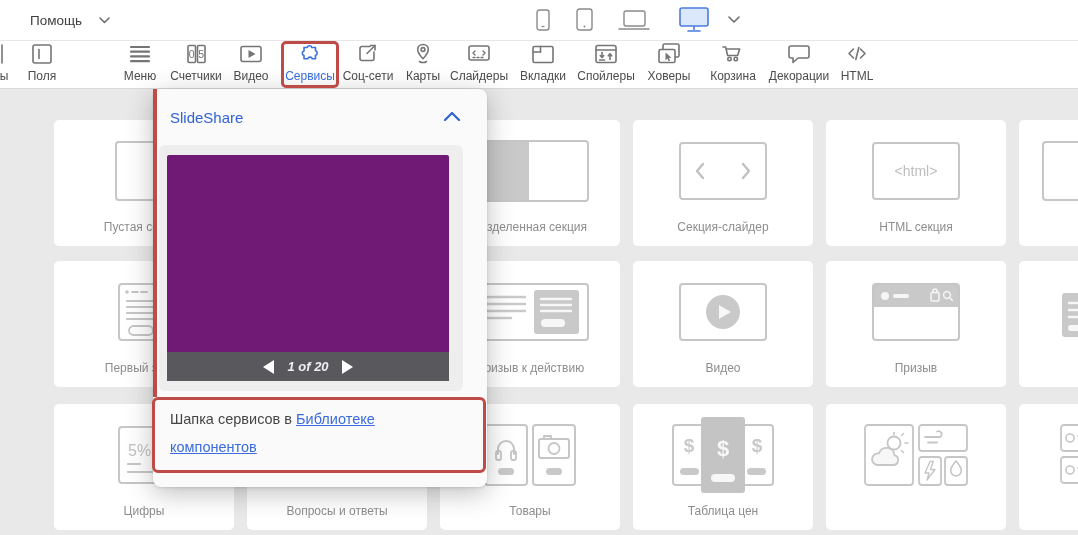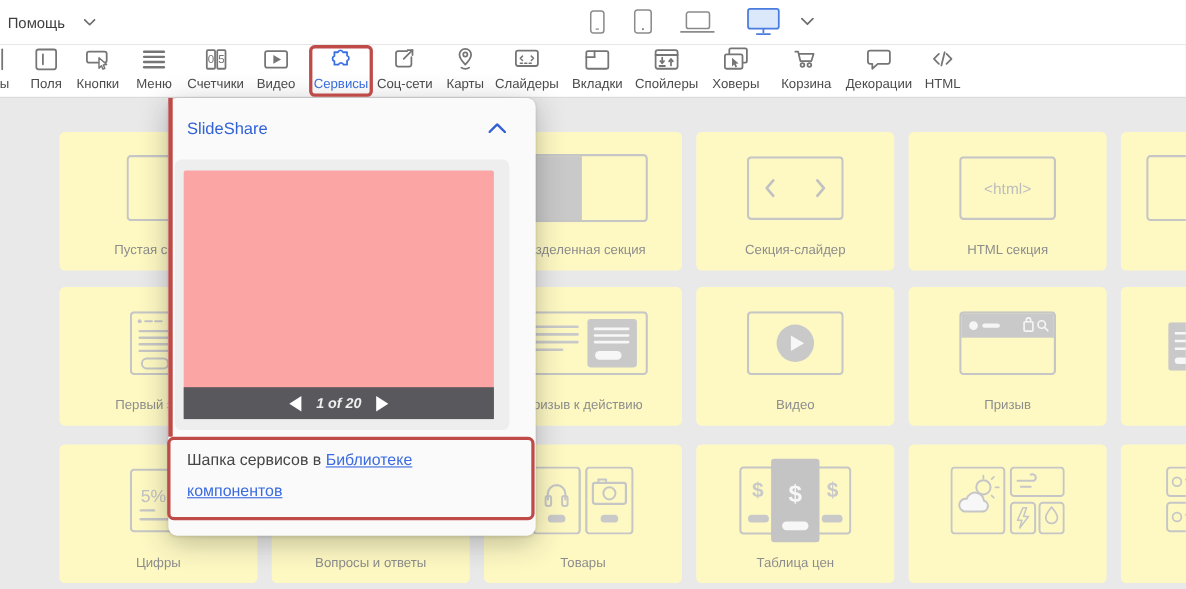--- a/index.html
+++ b/index.html
@@ -3,46 +3,46 @@
 <meta charset="utf-8">
 <style>
   html,body{margin:0;padding:0;}
   body{width:1078px;height:535px;overflow:hidden;background:#e9e9e9;
        font-family:"Liberation Sans",sans-serif;position:relative;}
   #stage{position:absolute;inset:0;width:1078px;height:535px;overflow:hidden;}
 
   
   #topbar{position:absolute;left:0;top:0;width:1078px;height:40px;background:#ffffff;
           border-bottom:1px solid #e7e7e7;z-index:10;}
-  #help{position:absolute;left:7px;top:0;height:40px;display:flex;align-items:center;gap:17px;
+  #help{position:absolute;left:30px;top:0;height:40px;display:flex;align-items:center;gap:17px;
         font-size:13.5px;color:#3f3f3f;cursor:default;}
   .devbtn{position:absolute;top:5px;height:30px;display:flex;align-items:center;justify-content:center;}
 
   #toolbar{position:absolute;left:0;top:41px;width:1078px;height:47px;background:#ffffff;
            border-bottom:1px solid #d9d9d9;z-index:10;}
   .titem{position:absolute;top:0;width:84px;height:47px;display:flex;flex-direction:column;
          align-items:center;justify-content:flex-end;padding-bottom:5px;gap:2px;box-sizing:border-box;}
   .tlabel{font-size:12px;color:#4c4c4c;white-space:nowrap;}
   .titem.active .tlabel{color:#3a6fe2;}
   svg.ti{fill:none;stroke:#757575;stroke-width:1.6;stroke-linecap:round;stroke-linejoin:round;}
   .titem.active svg.ti{stroke:#3a6fe2;}
 
   
-  .card{position:absolute;width:180px;height:126px;background:#fef9c3;border-radius:5px;z-index:1;}
+  .card{position:absolute;width:180px;height:126px;background:#ffffff;border-radius:5px;z-index:1;}
   .clabel{position:absolute;left:0;right:0;top:100px;text-align:center;font-size:12px;color:#8d8d8d;}
   .cicon{position:absolute;left:50%;transform:translateX(-50%);}
   svg.ci{fill:none;stroke:#c6c6c6;stroke-width:2;stroke-linecap:round;stroke-linejoin:round;}
 
   
   #popup{position:absolute;left:153px;top:89px;width:334px;height:398px;background:#fafafa;
          border-radius:8px;box-shadow:0 6px 26px rgba(40,40,40,.30),0 1px 3px rgba(0,0,0,.12);z-index:20;}
   #popup-title{position:absolute;left:17px;top:20px;font-size:15px;color:#3061d5;}
   #collapse{position:absolute;right:27px;top:23px;width:16px;height:9px;cursor:pointer;}
   #preview-box{position:absolute;left:6px;top:56px;width:304px;height:246px;background:#eeeeee;border-radius:6px;}
-  #preview-img{position:absolute;left:14px;top:66px;width:282px;height:226px;background:#fca5a5;border-radius:2px;}
+  #preview-img{position:absolute;left:14px;top:66px;width:282px;height:226px;background:#701a75;border-radius:2px;}
   #pagebar{position:absolute;left:0;bottom:0;width:100%;height:29px;background:#59585c;
            display:flex;align-items:center;justify-content:center;gap:13px;}
   #pagebar .ptext{color:#efefef;font-size:13px;font-style:italic;font-weight:bold;}
   .tri-l{width:0;height:0;border-top:7px solid transparent;border-bottom:7px solid transparent;
          border-right:11px solid #ffffff;cursor:pointer;}
   .tri-r{width:0;height:0;border-top:7px solid transparent;border-bottom:7px solid transparent;
          border-left:11px solid #ffffff;cursor:pointer;}
   #more-services{position:absolute;left:17px;top:316px;width:236px;line-height:28px;
                  font-size:14.5px;color:#454545;}
   #more-services .link{color:#3a6be0;text-decoration:underline;cursor:pointer;}
@@ -287,27 +287,20 @@
     </div>
 
     <div class="titem" style="left:0px">
       <svg class="ti" width="26" height="26">
         <rect x="4" y="4" width="18" height="18" rx="2"></rect>
           <line x1="10" y1="8.5" x2="10" y2="17.5"></line>
         </svg>
       <div class="tlabel">Поля</div>
     </div>
 
-    <div class="titem" style="left:47px">
-      <svg class="ti" width="26" height="26">
-        <rect x="3" y="6" width="18" height="10" rx="2"></rect>
-        <path d="M14 11.5 v9.5 l2.2-2.3 1.4 3.2 1.7-.8 -1.4-3 3-.4 z" fill="#ffffff" stroke-width="1.3"></path>
-        </svg>
-      <div class="tlabel">Кнопки</div>
-    </div>
 
     <div class="titem" style="left:98px">
       <svg class="ti" width="26" height="26">
         <line x1="4" y1="6" x2="22" y2="6" stroke-width="2.2"></line>
         <line x1="4" y1="10.7" x2="22" y2="10.7" stroke-width="2.2"></line>
         <line x1="4" y1="15.4" x2="22" y2="15.4" stroke-width="2.2"></line>
         <line x1="4" y1="20.1" x2="22" y2="20.1" stroke-width="2.2"></line>
         </svg>
       <div class="tlabel">Меню</div>
     </div>

